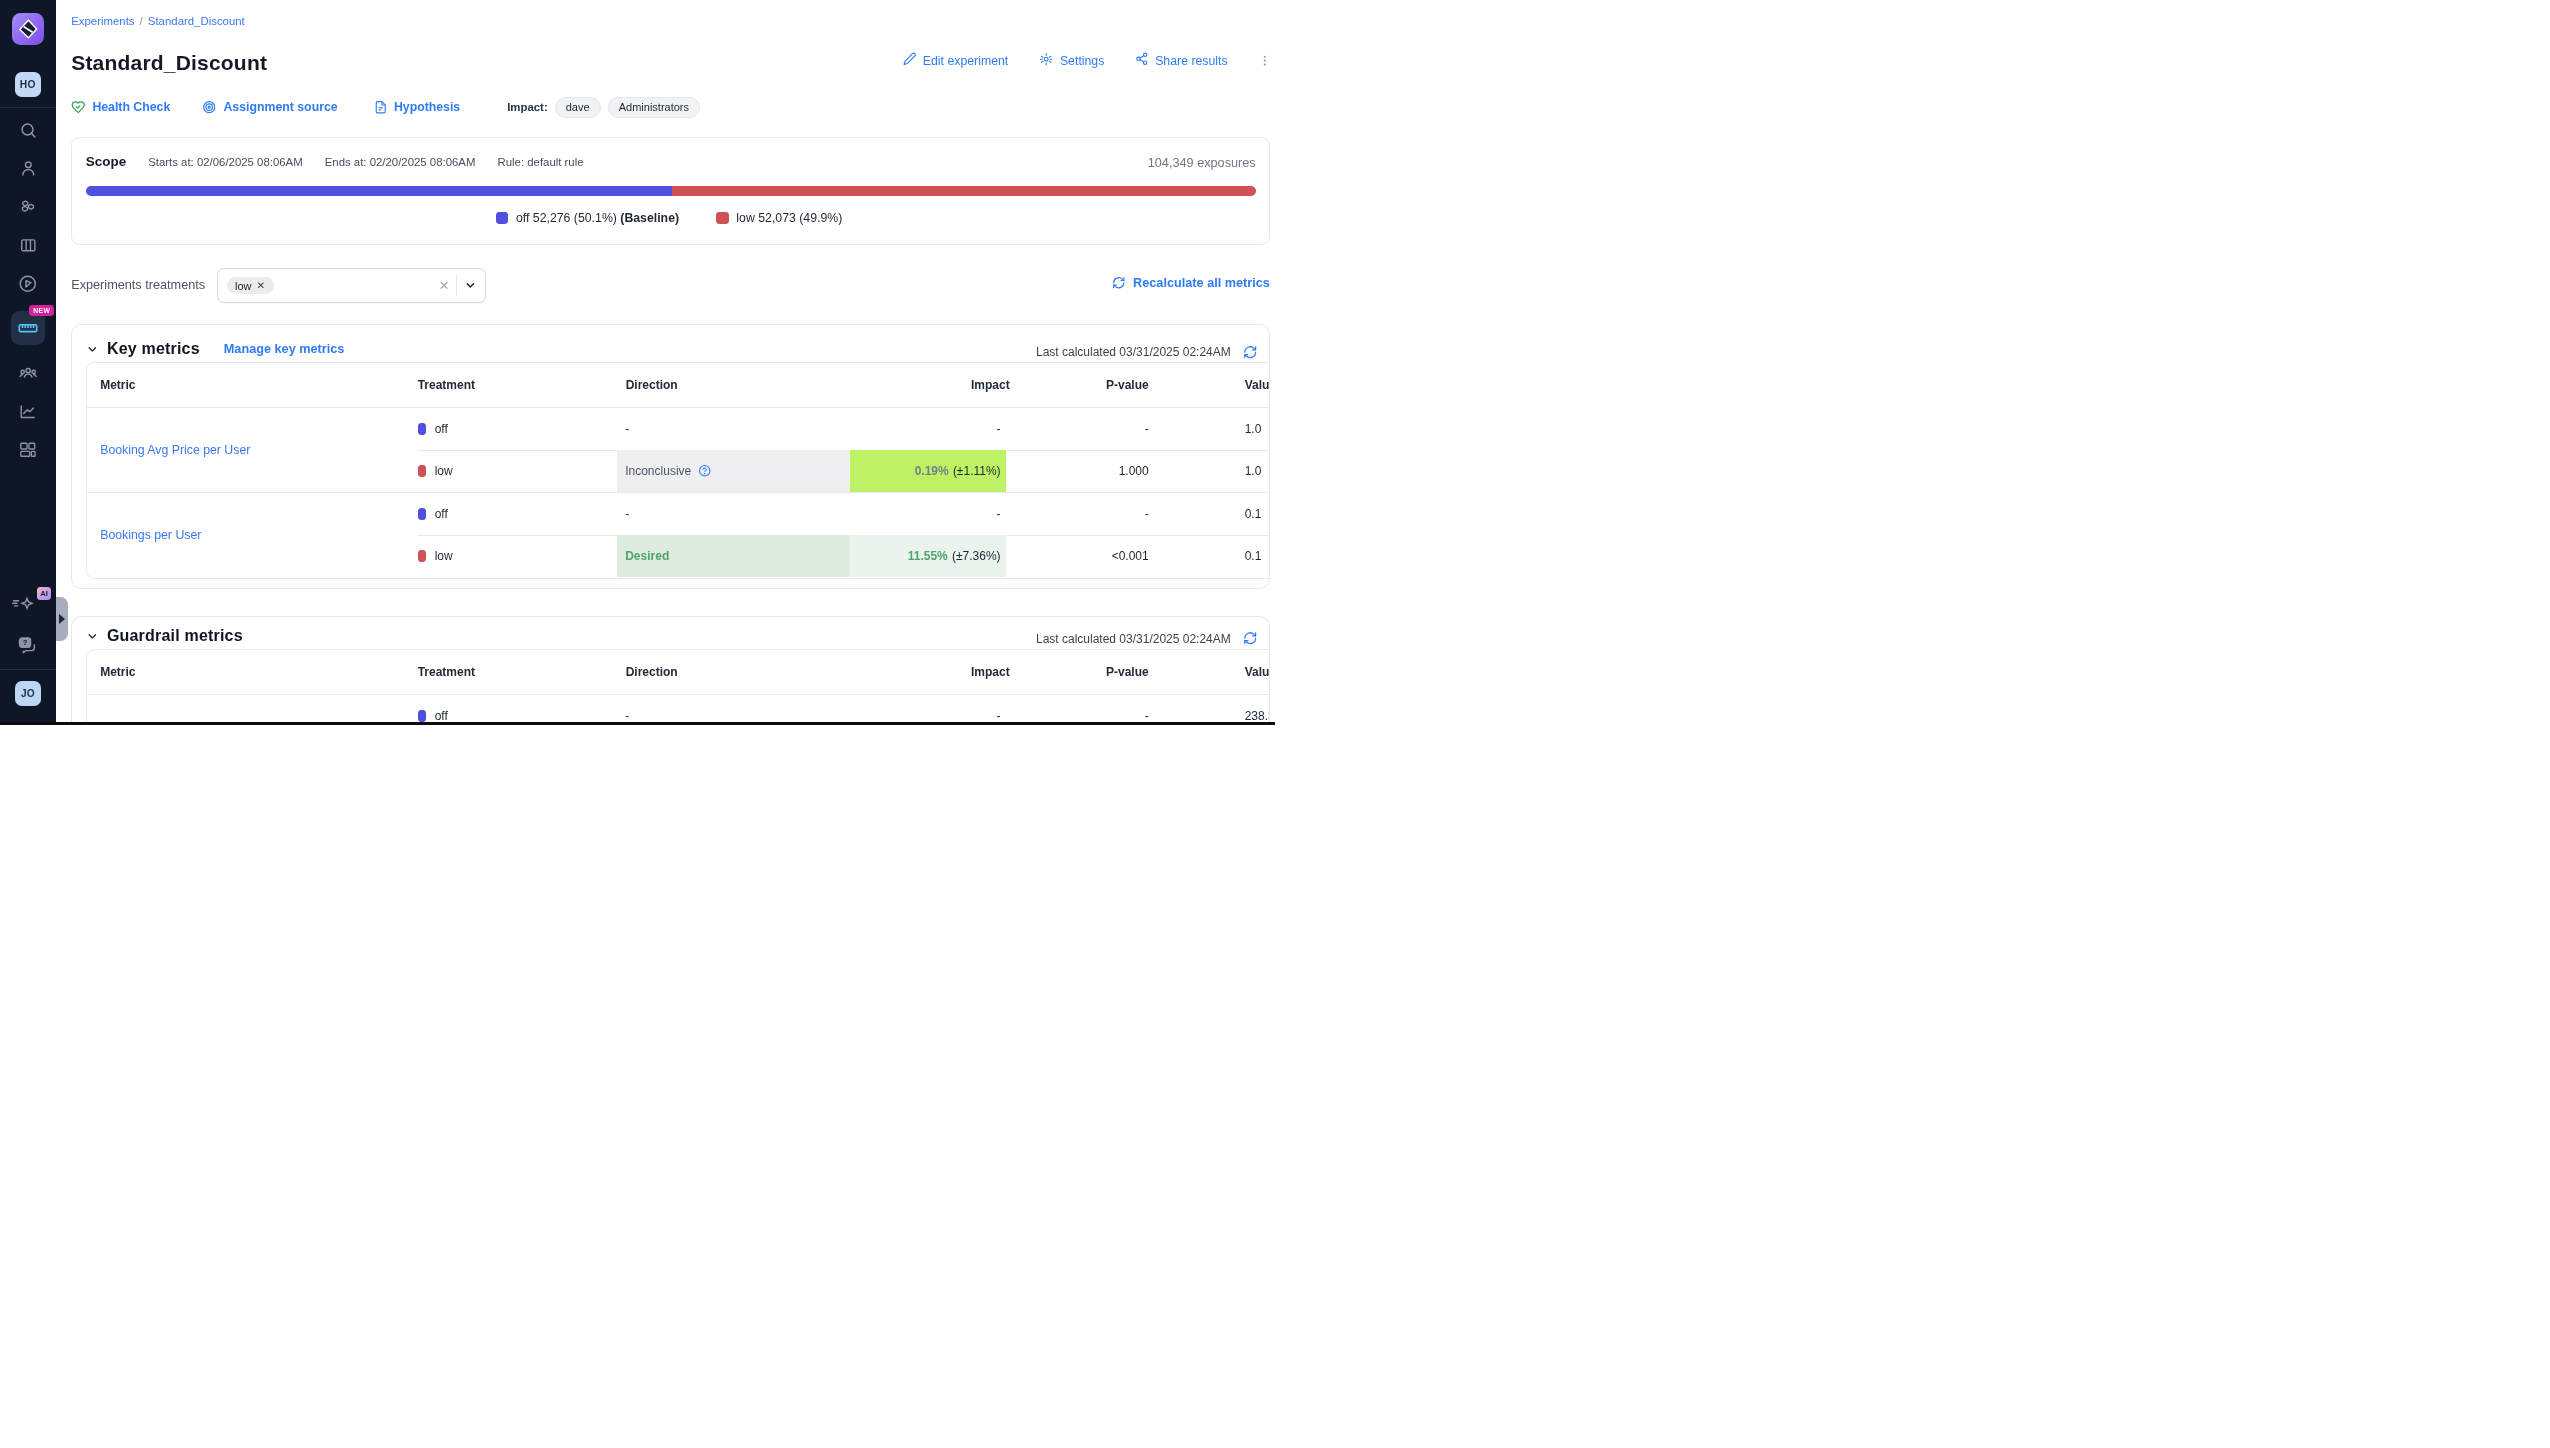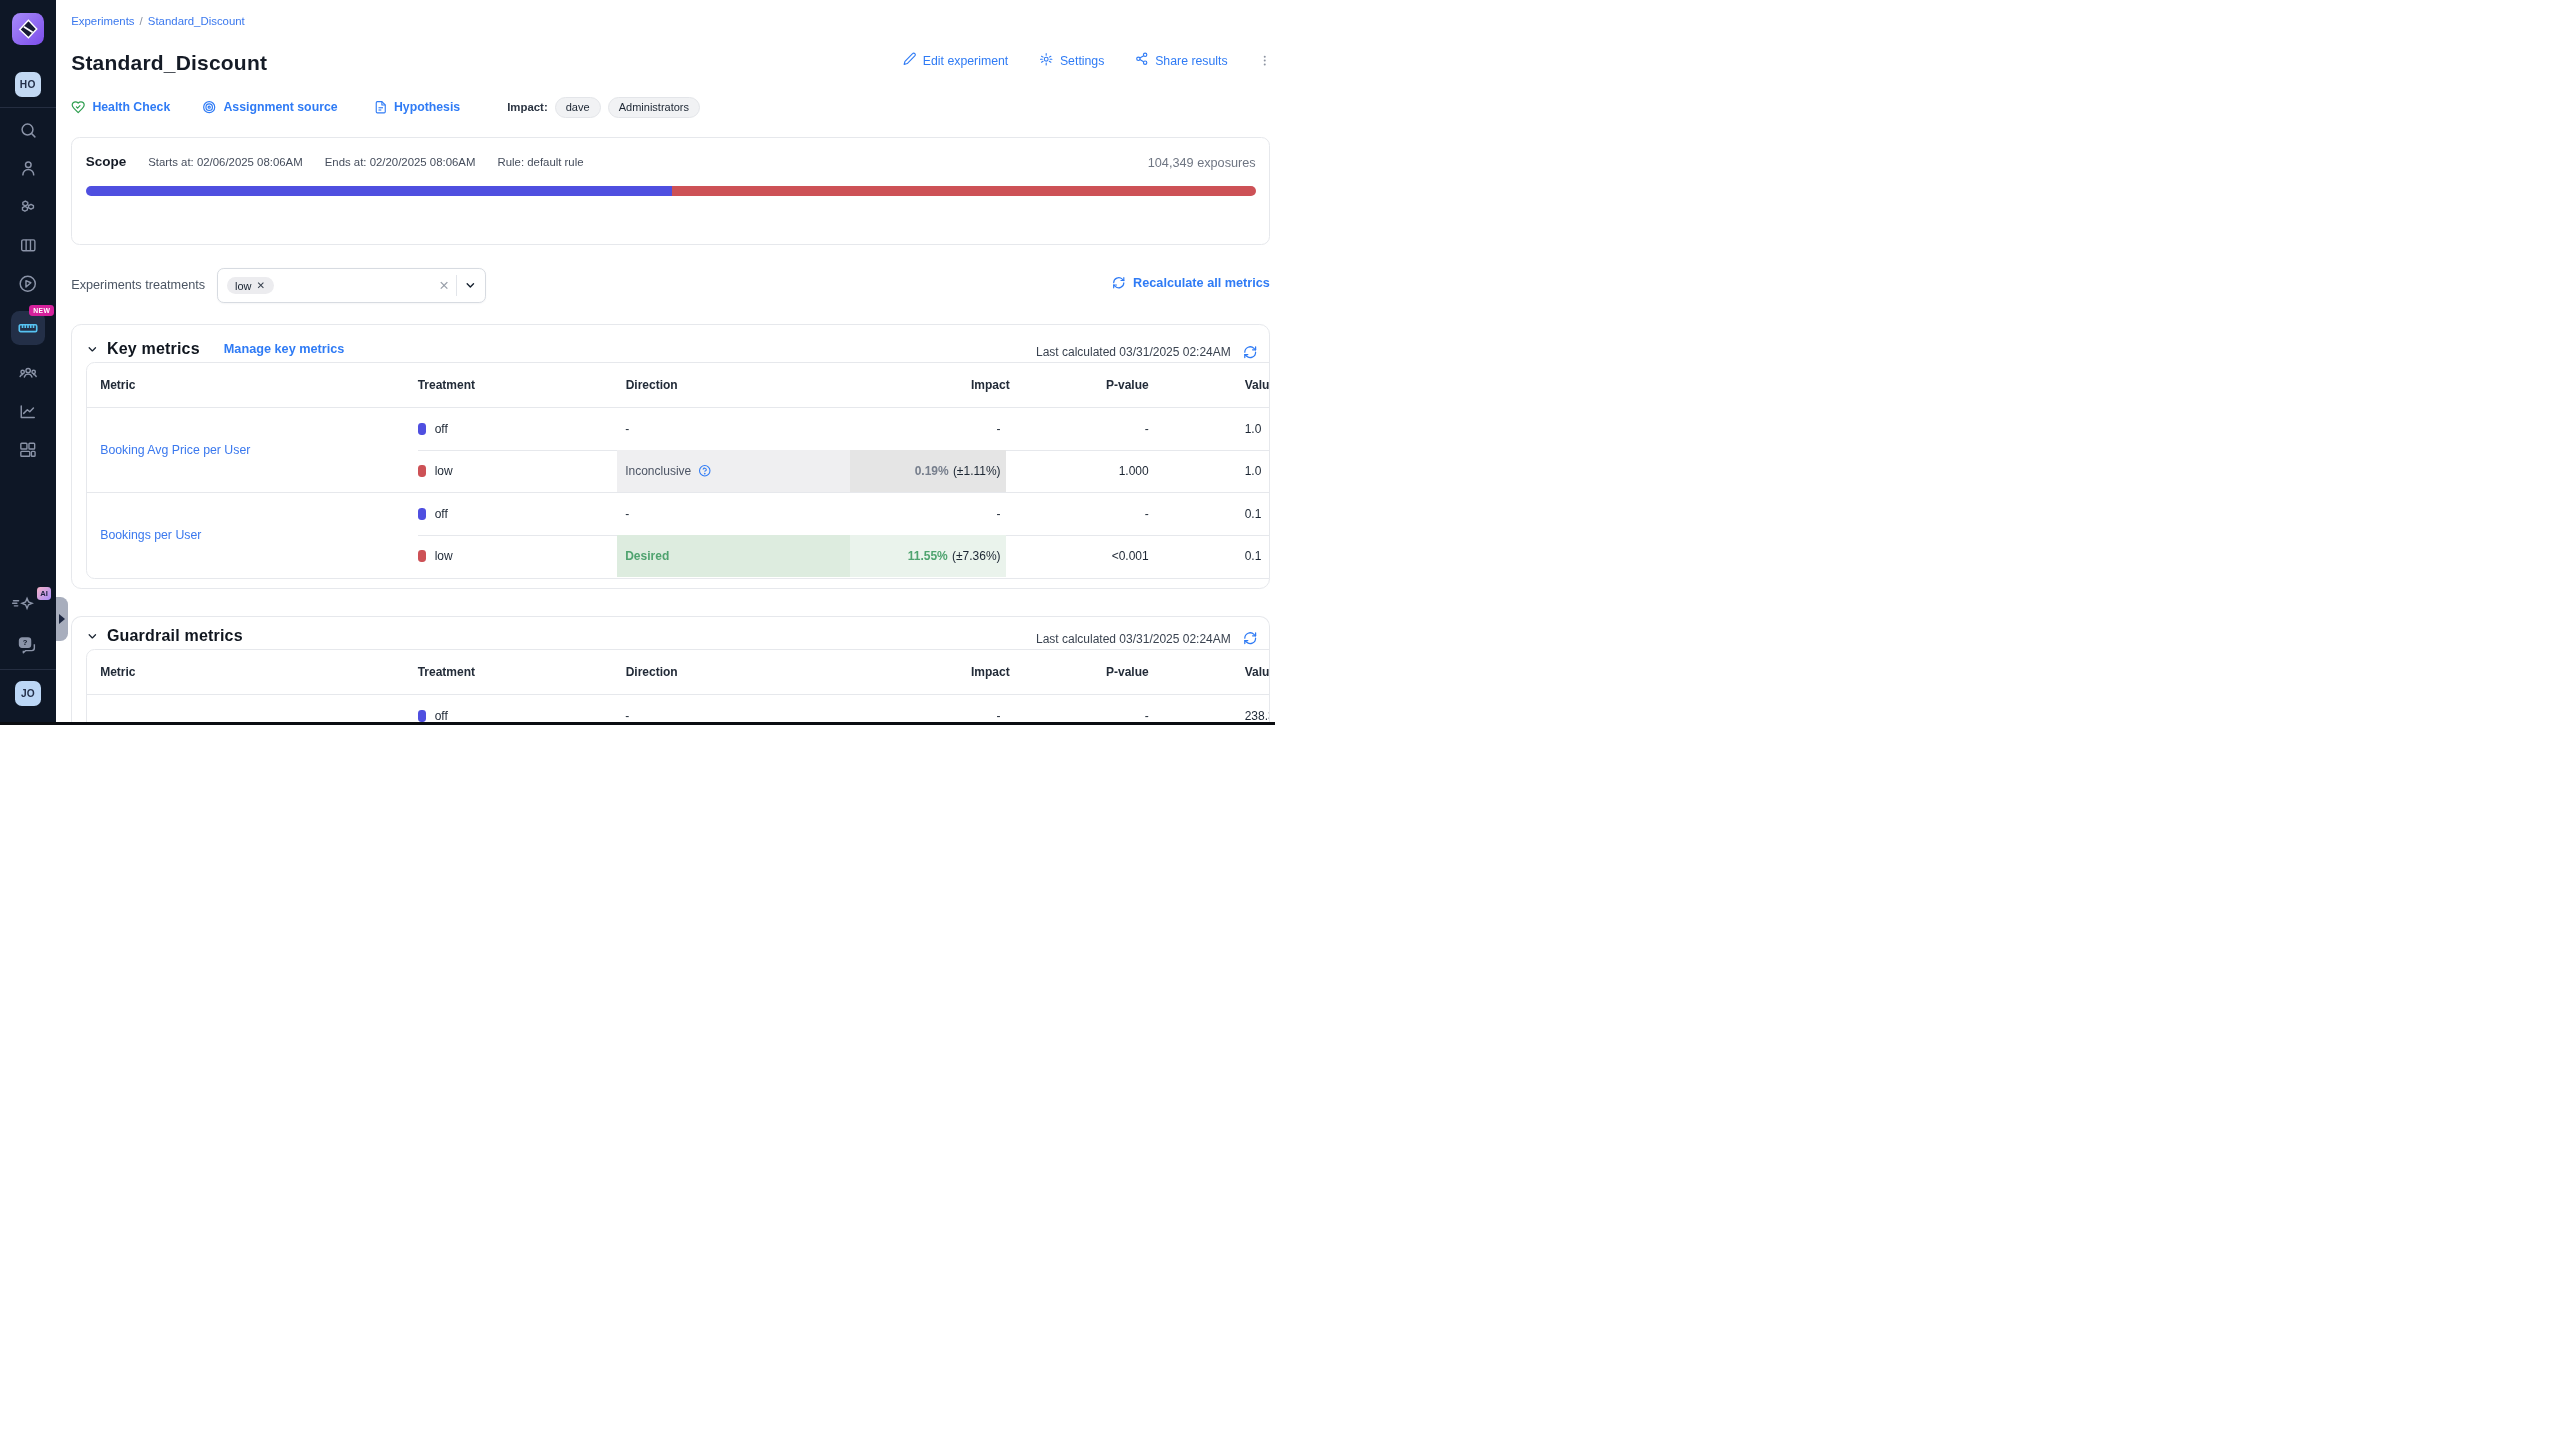--- a/index.html
+++ b/index.html
@@ -98,21 +98,21 @@
   .trow { position:relative; height:42px; }
   .trow + .trow::before { content:''; position:absolute; left:331px; right:0; top:0; height:0.8px; background:#e6e8ec; }
   .cc { position:absolute; top:50%; transform:translateY(-50%); font-size:12px; color:#1c2633; white-space:nowrap; }
   .cc-treat { left:331px; display:flex; align-items:center; gap:8.5px; }
   .swatch { width:8.5px; height:12.7px; border-radius:3.4px; display:inline-block; }
   .tname { font-size:12px; color:#1c2633; }
   .cc-dir { position:absolute; left:530px; width:233px; top:0; height:100%; display:flex; align-items:center; padding-left:8.5px; gap:6.8px; font-size:12px; color:#1c2633; }
   .dir-inconclusive { background:#efeff1; color:#4d5565; }
   .dir-desired { background:#ddecdf; } .dl-desired { color:#4fa36f; font-weight:600; }
   .cc-imp { position:absolute; left:763px; width:156px; top:0; height:100%; display:flex; align-items:center; justify-content:flex-end; padding-right:5.1px; font-size:12px; color:#1c2633; }
-  .impbg-inconclusive { background:#e5e5e5; } .impbg-desired { background:#eaf3ec; }
+  .impbg-inconclusive { background:#bef264; } .impbg-desired { background:#eaf3ec; }
   .imp-main { font-weight:700; } .imp-inconclusive { color:#767e8c; } .imp-desired { color:#4fa36f; }
   .imp-ci { color:#1c2633; margin-left:4.2px; font-weight:400; }
   .cc-p { left:893px; width:169px; text-align:right; }
   .cc-val { left:1158px; }
 
   .help-circ { color:#2f7bf5; display:flex; }
 
   .bottom-strip { position:absolute; left:0; bottom:0; width:1275px; height:3.4px; background:#0b0d11; z-index:60; }
 </style>
 </head>
@@ -306,20 +306,30 @@
     <div class="scope-head">
       <span class="scope-title">Scope</span>
       <span class="scope-meta">Starts at: 02/06/2025 08:06AM</span>
       <span class="scope-meta">Ends at: 02/20/2025 08:06AM</span>
       <span class="scope-meta">Rule: default rule</span>
     </div>
     <span class="exposures">104,349 exposures</span>
     <div class="split-bar">
       <div class="seg" id="bar-blue" style="width: 50.1%; background: rgb(79, 79, 224);"></div>
       <div class="seg" id="bar-red" style="flex: 1 1 0%; background: rgb(205, 81, 86);"></div>
+    </div>
+    <div class="bar-legend">
+      <div class="leg-item">
+        <span class="leg-swatch" style="background: rgb(79, 79, 224);"></span>
+        <span><span>off 52,276 (50.1%)</span><span class="leg-bold">(Baseline)</span></span>
+      </div>
+      <div class="leg-item">
+        <span class="leg-swatch" style="background: rgb(205, 81, 86);"></span>
+        <span><span>low 52,073 (49.9%)</span><span class="leg-bold"></span></span>
+      </div>
     </div>
   </section>
 
   <span class="cmp-label">Experiments treatments</span>
   <div class="cmp-select">
     <span class="sel-chip">
       <span>low</span>
       <span class="x">✕</span>
     </span>
     <span class="sel-right">

